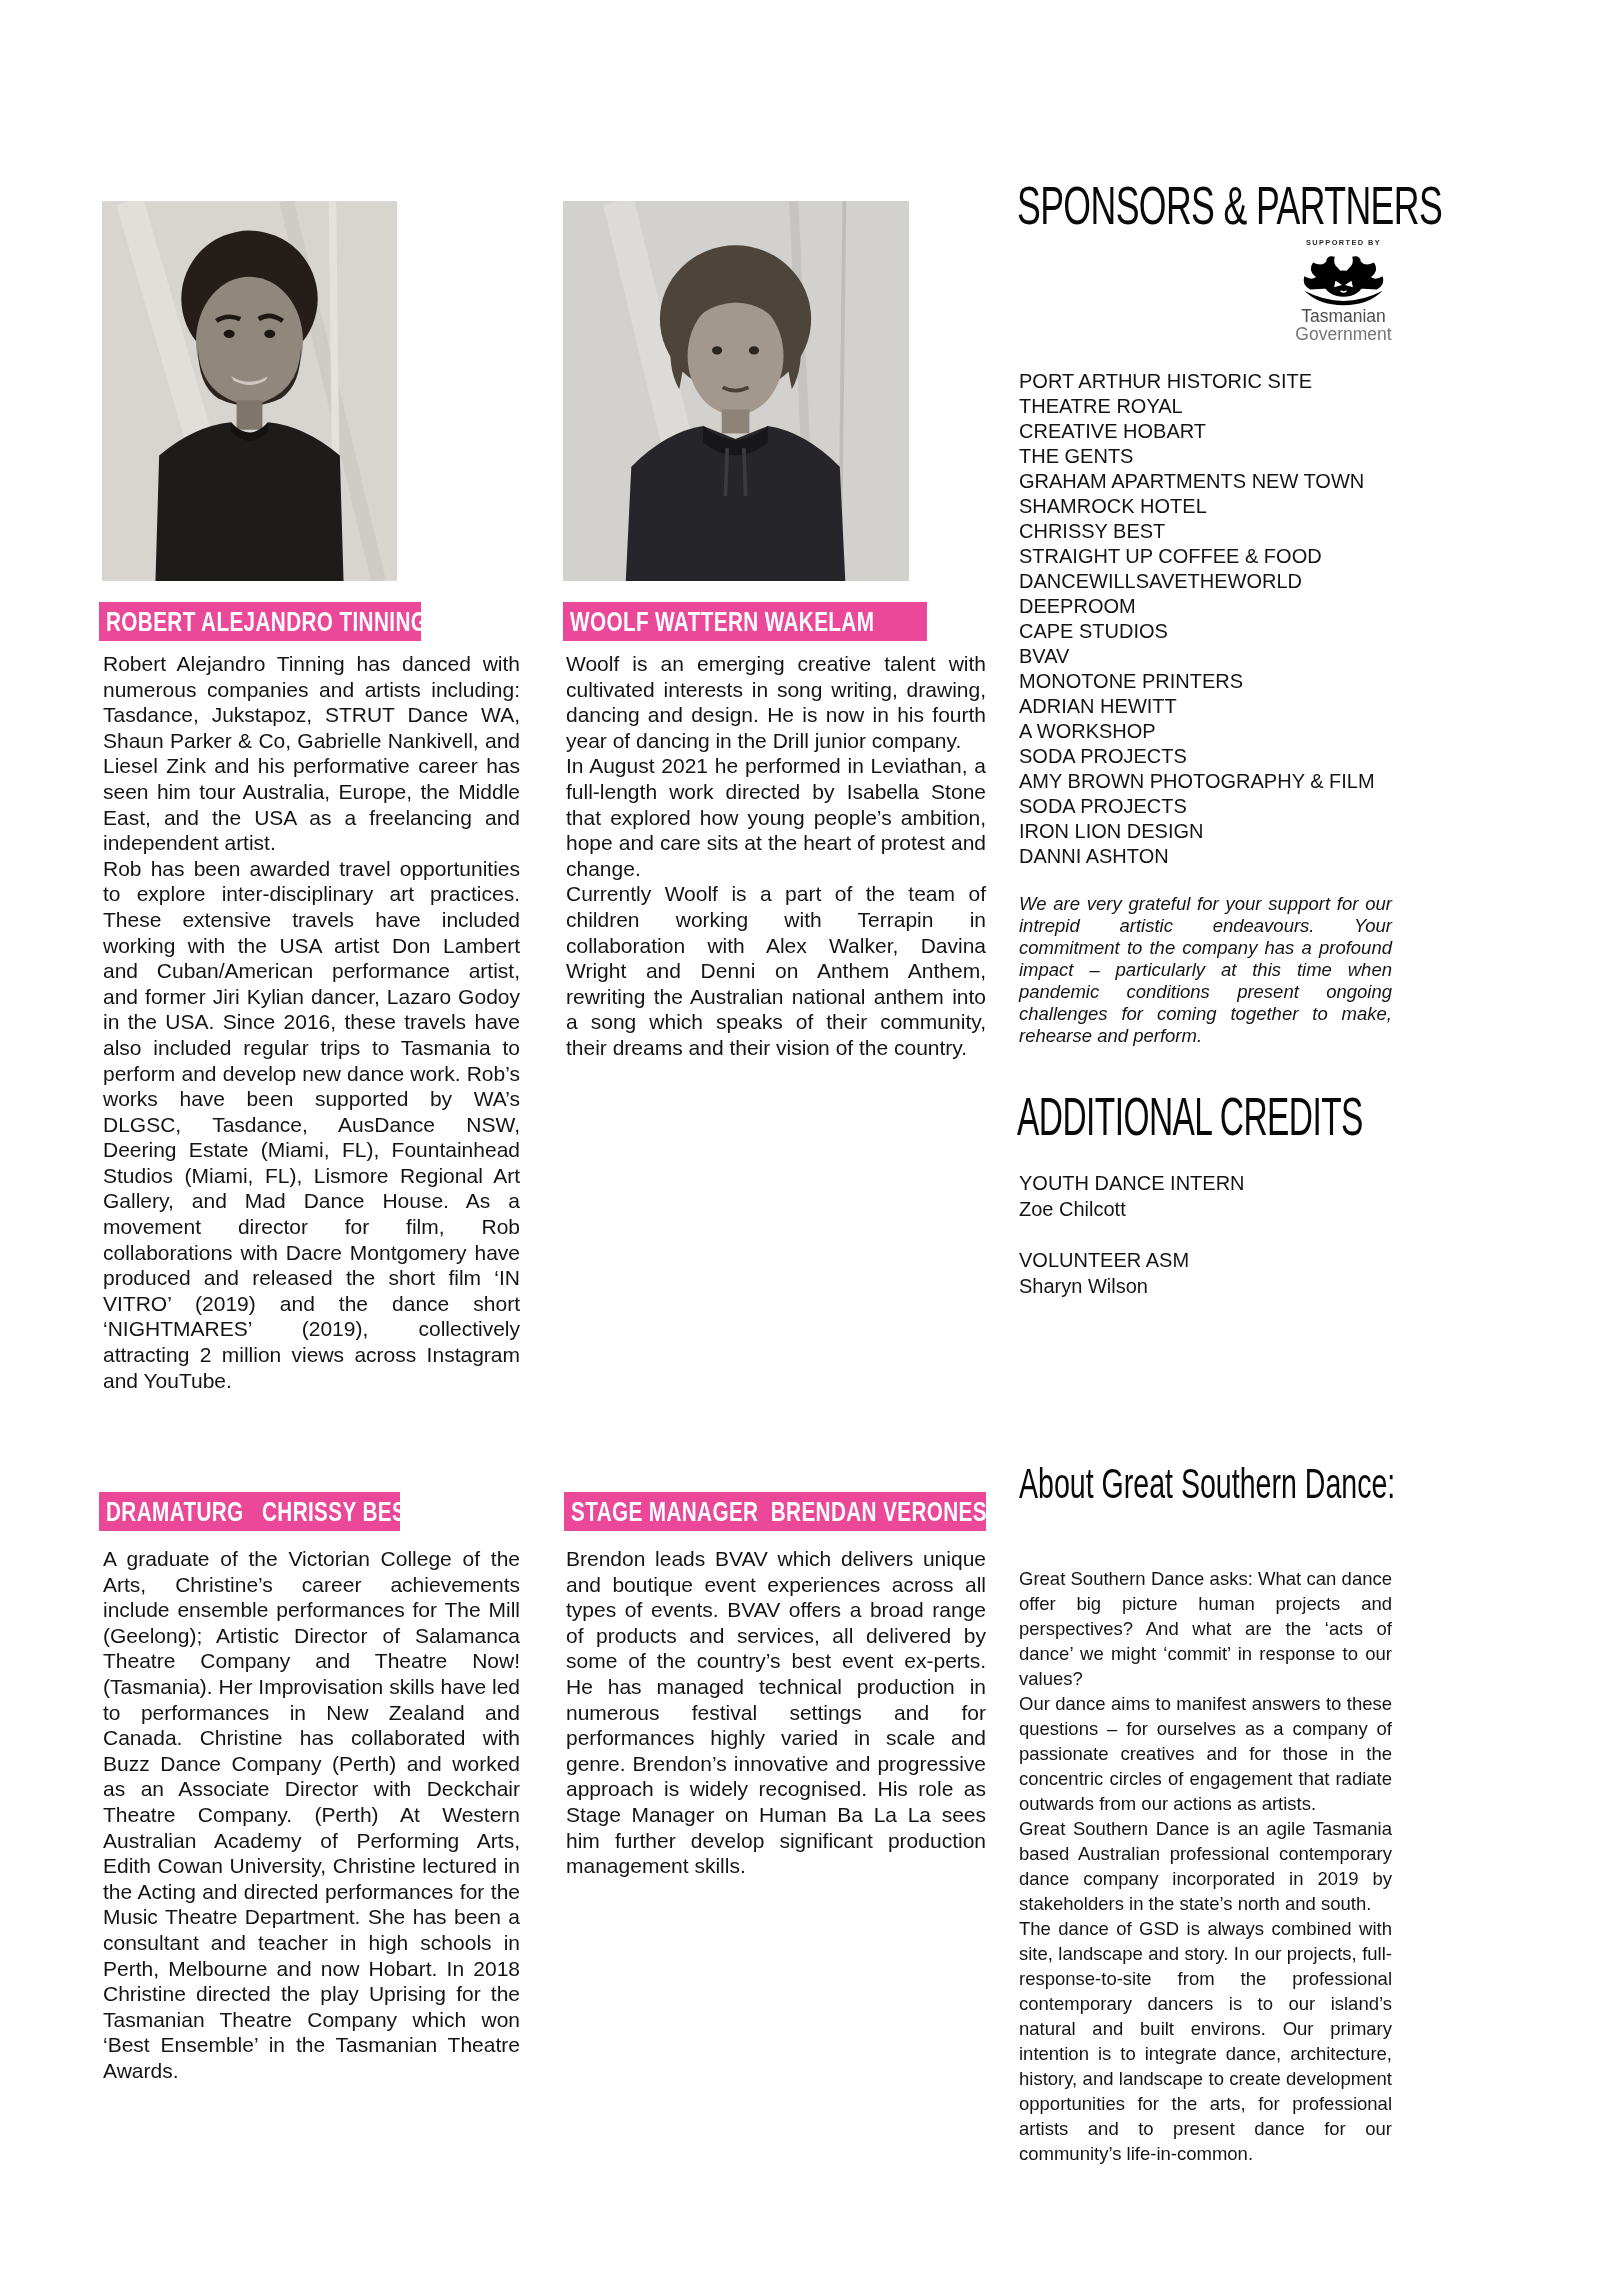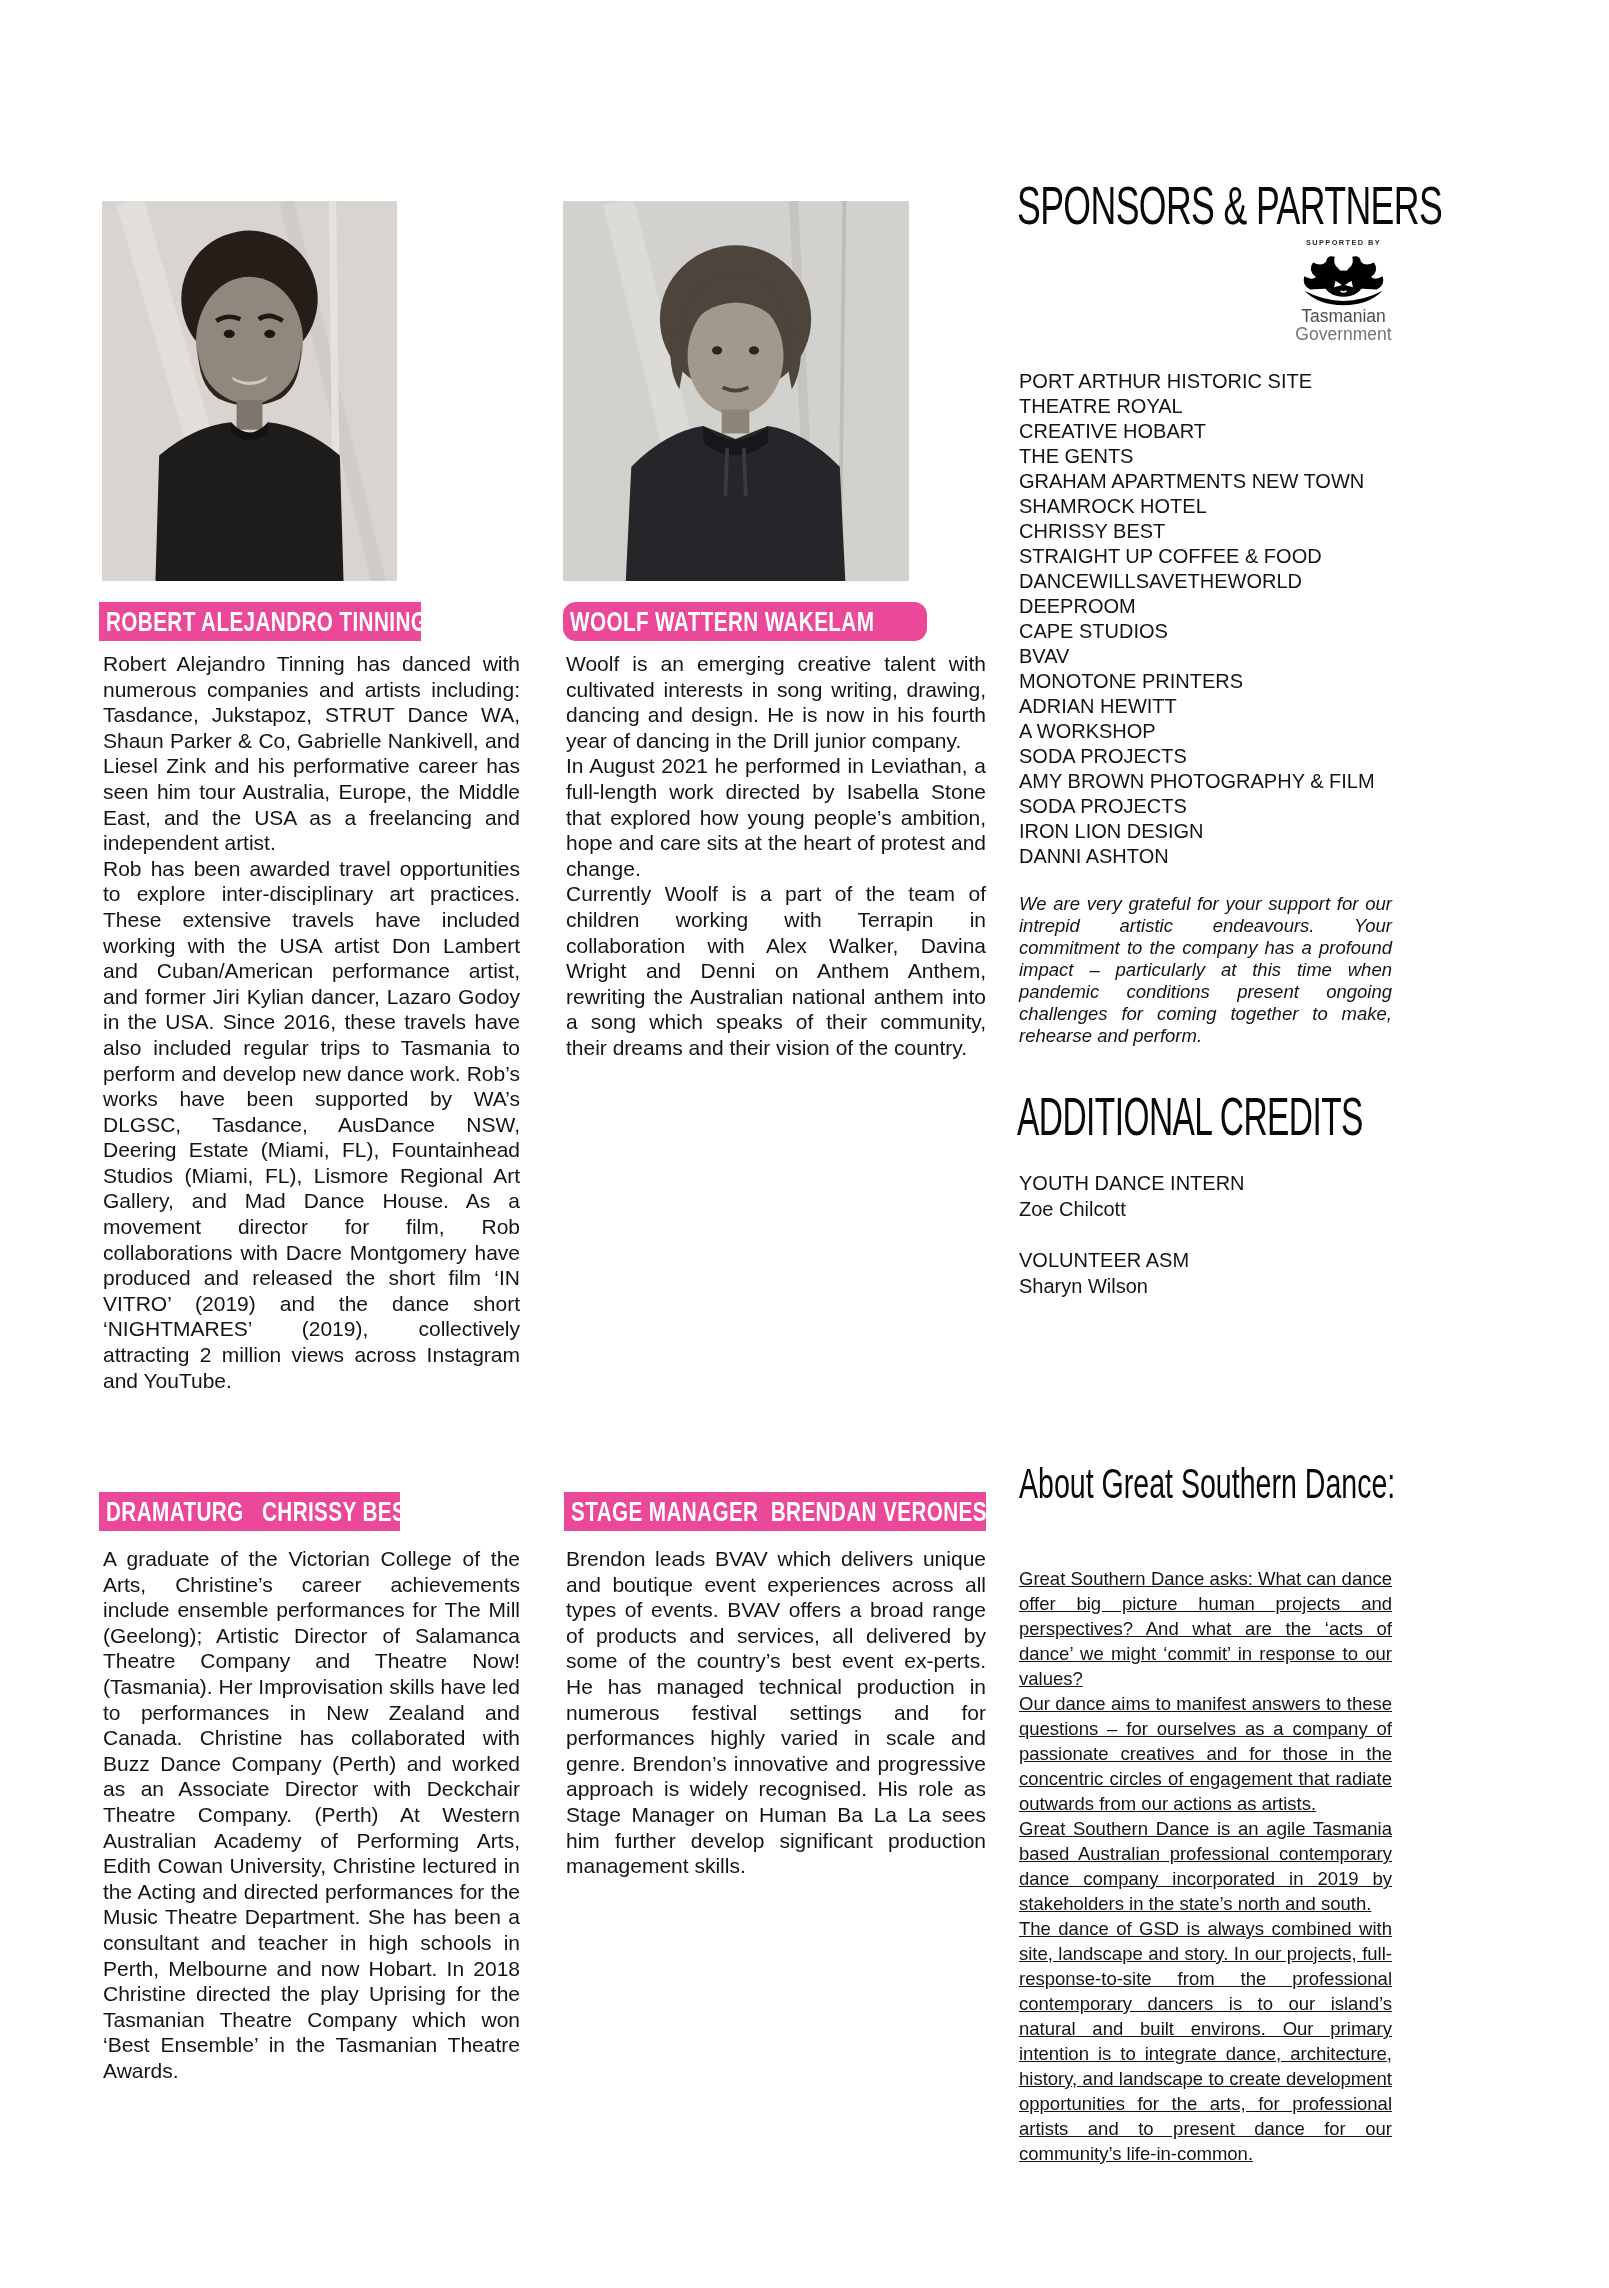--- a/index.html
+++ b/index.html
@@ -16,21 +16,21 @@
   
   .name-bar {
     position:absolute; height:39px; background:#ec4899;
     display:flex; align-items:center; padding-left:7.4px; box-sizing:border-box;
   }
   .bar-text {
     color:#fff; font-weight:700; font-size:28px; white-space:nowrap;
     transform:scaleX(0.74); transform-origin:left center; letter-spacing:0.5px;
   }
   .bar1 { left:99px; top:602px; width:322px; }
-  .bar2 { left:563px; top:602px; width:364px;border-radius:13px; }
+  .bar2 { left:563px; top:602px; width:364px; }
   .bar3 { left:99px; top:1492px; width:301px; }
   .bar4 { left:564px; top:1492px; width:422px; }
 
   
   .bio { position:absolute; font-size:21px; line-height:25.6px; text-align:justify; }
   .bio p { margin:0; }
   .bio1 { left:103px; top:651px;  width:417px; }
   .bio2 { left:566px; top:651px;  width:420px; }
   .bio3 { left:103px; top:1546px; width:417px; }
   .bio4 { left:566px; top:1546px; width:420px; }
@@ -65,21 +65,21 @@
   .ack { position:absolute; left:1019px; top:893px; width:373px;
          font-style:italic; font-size:18.5px; line-height:22px; text-align:justify; }
   .ack p { margin:0 0 13px 0; }
 
   
   .credits { position:absolute; left:1019px; top:1170px; font-size:20px; line-height:26px; }
   .credit-entry { margin-bottom:25px; }
 
   
   .about-body { position:absolute; left:1019px; top:1566px; width:373px;
-                font-size:18.5px; line-height:25px; text-align:justify;text-decoration:underline; }
+                font-size:18.5px; line-height:25px; text-align:justify; }
   .about-body p { margin:0; }
 </style>
 </head>
 <body>
 
 <div class="page">
 
   <svg class="photo photo1" width="295" height="380" viewBox="0 0 320 412">
     <rect width="320" height="412" fill="#d8d5d1"></rect>
     <path d="M30 0 L150 412" stroke="#e2dfdb" stroke-width="30" fill="none"></path>

